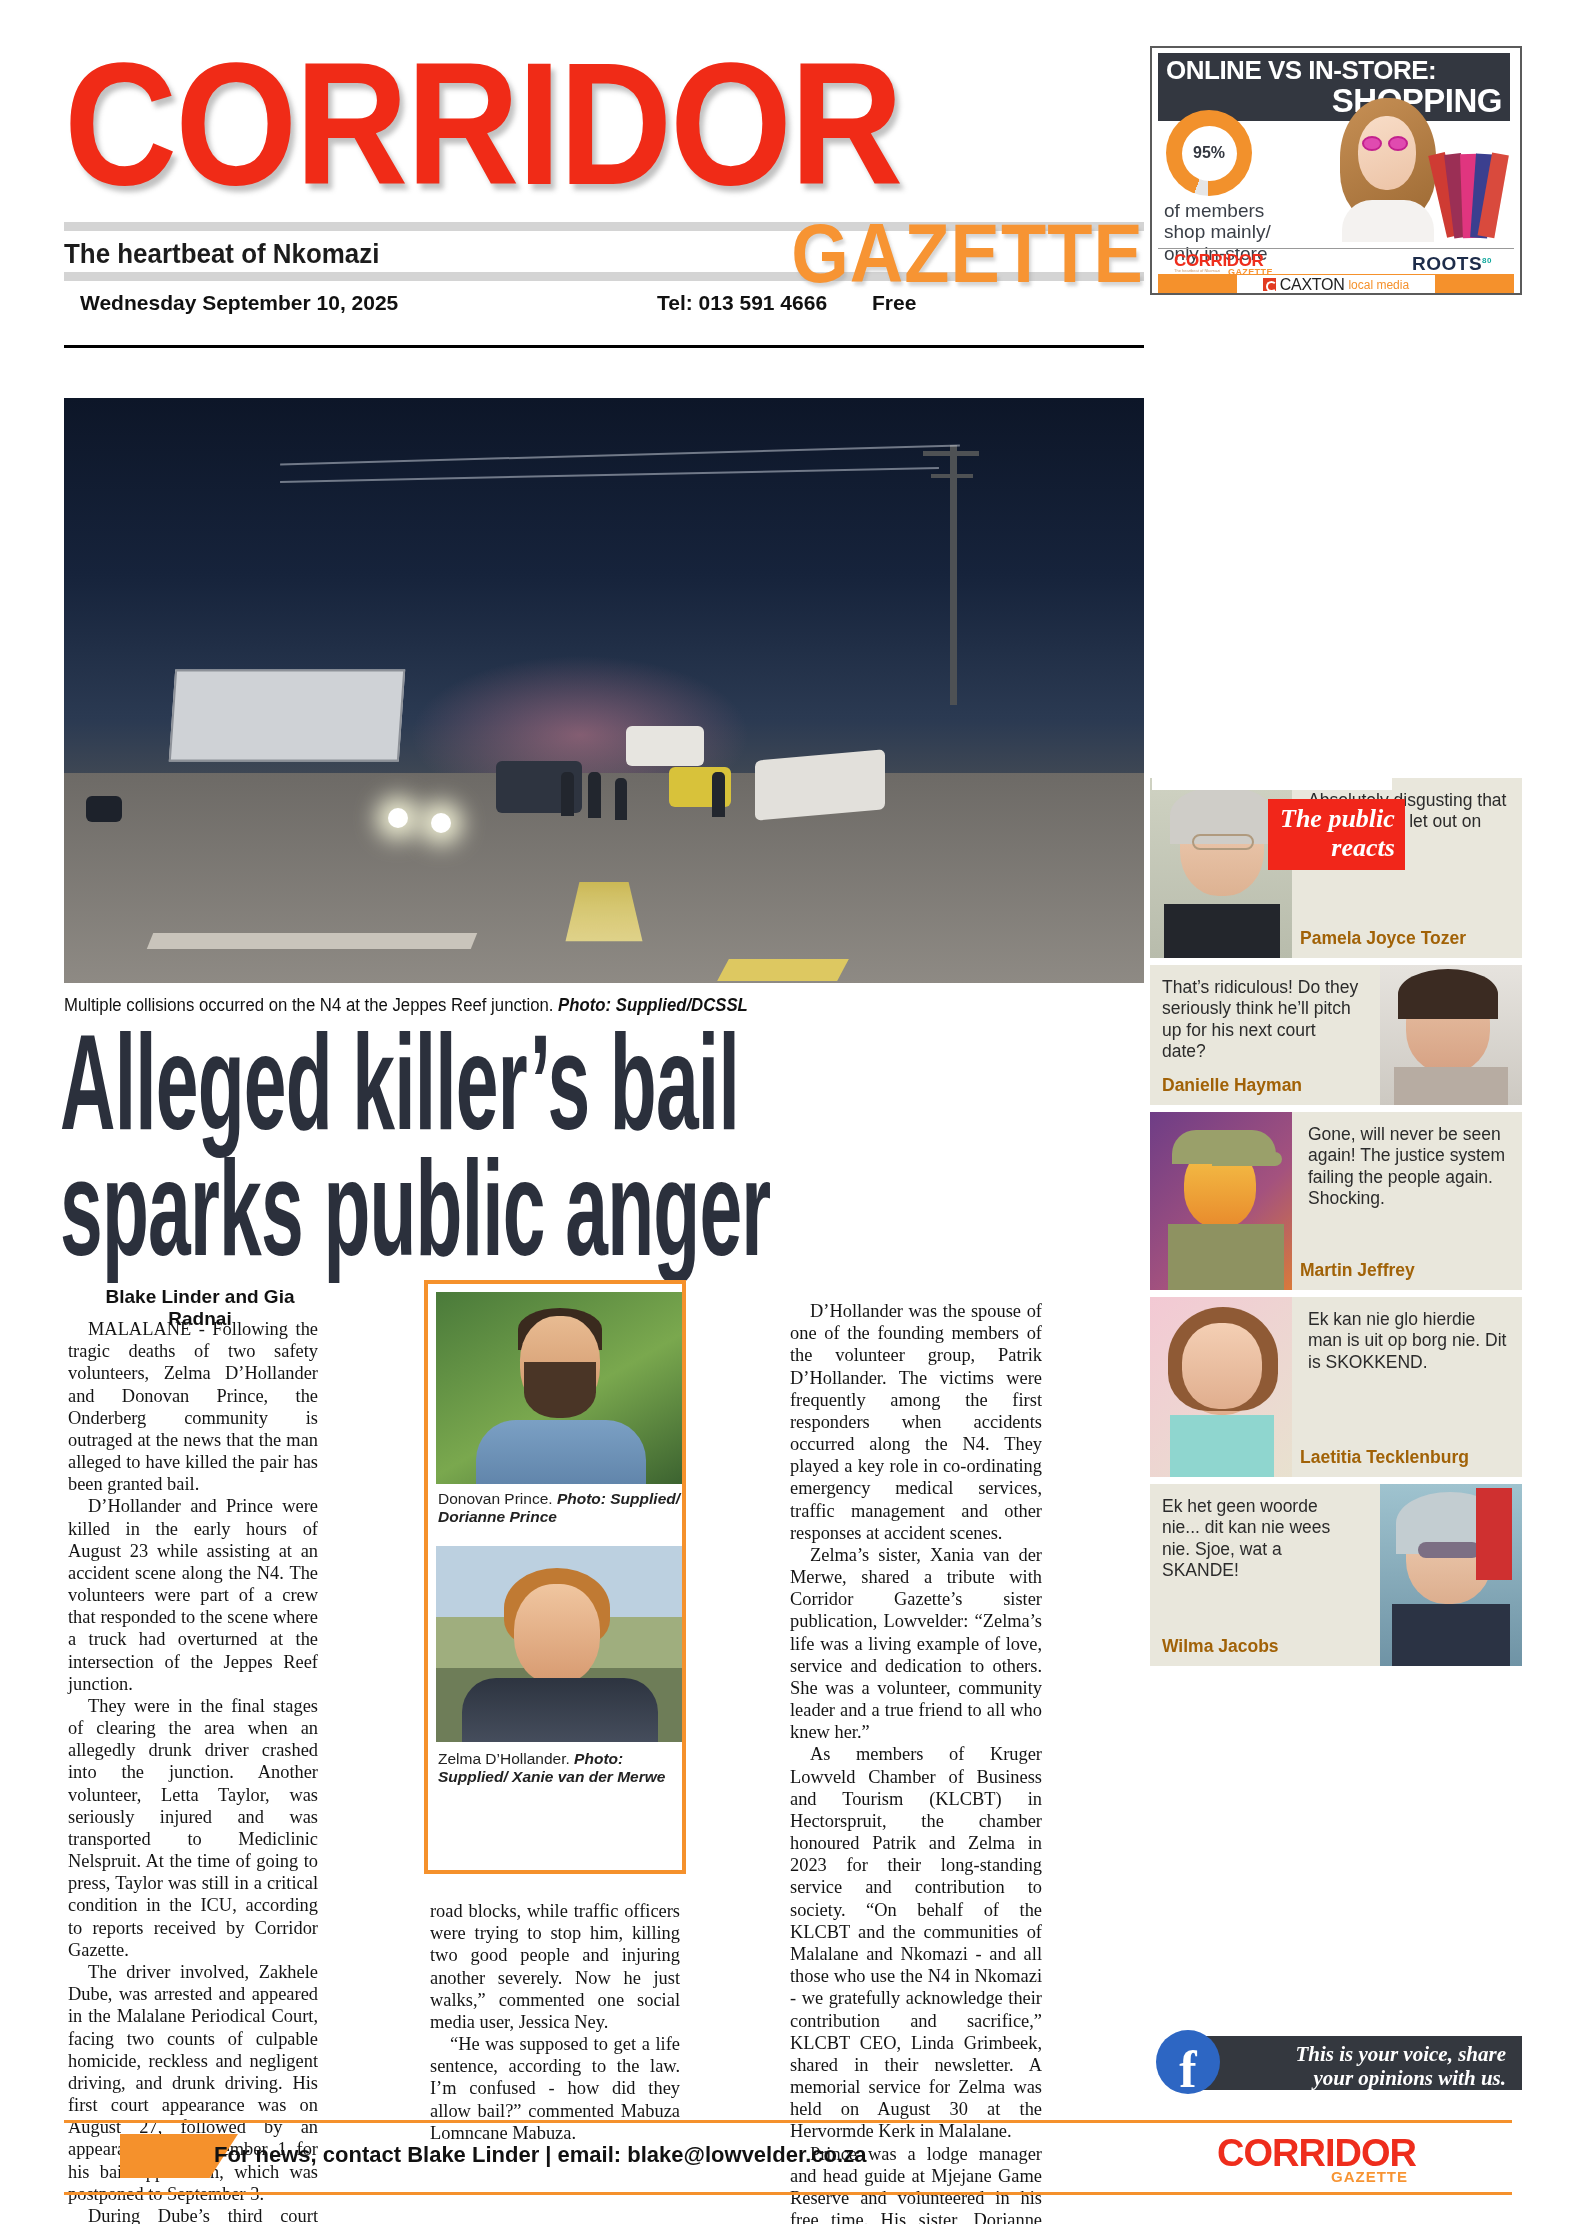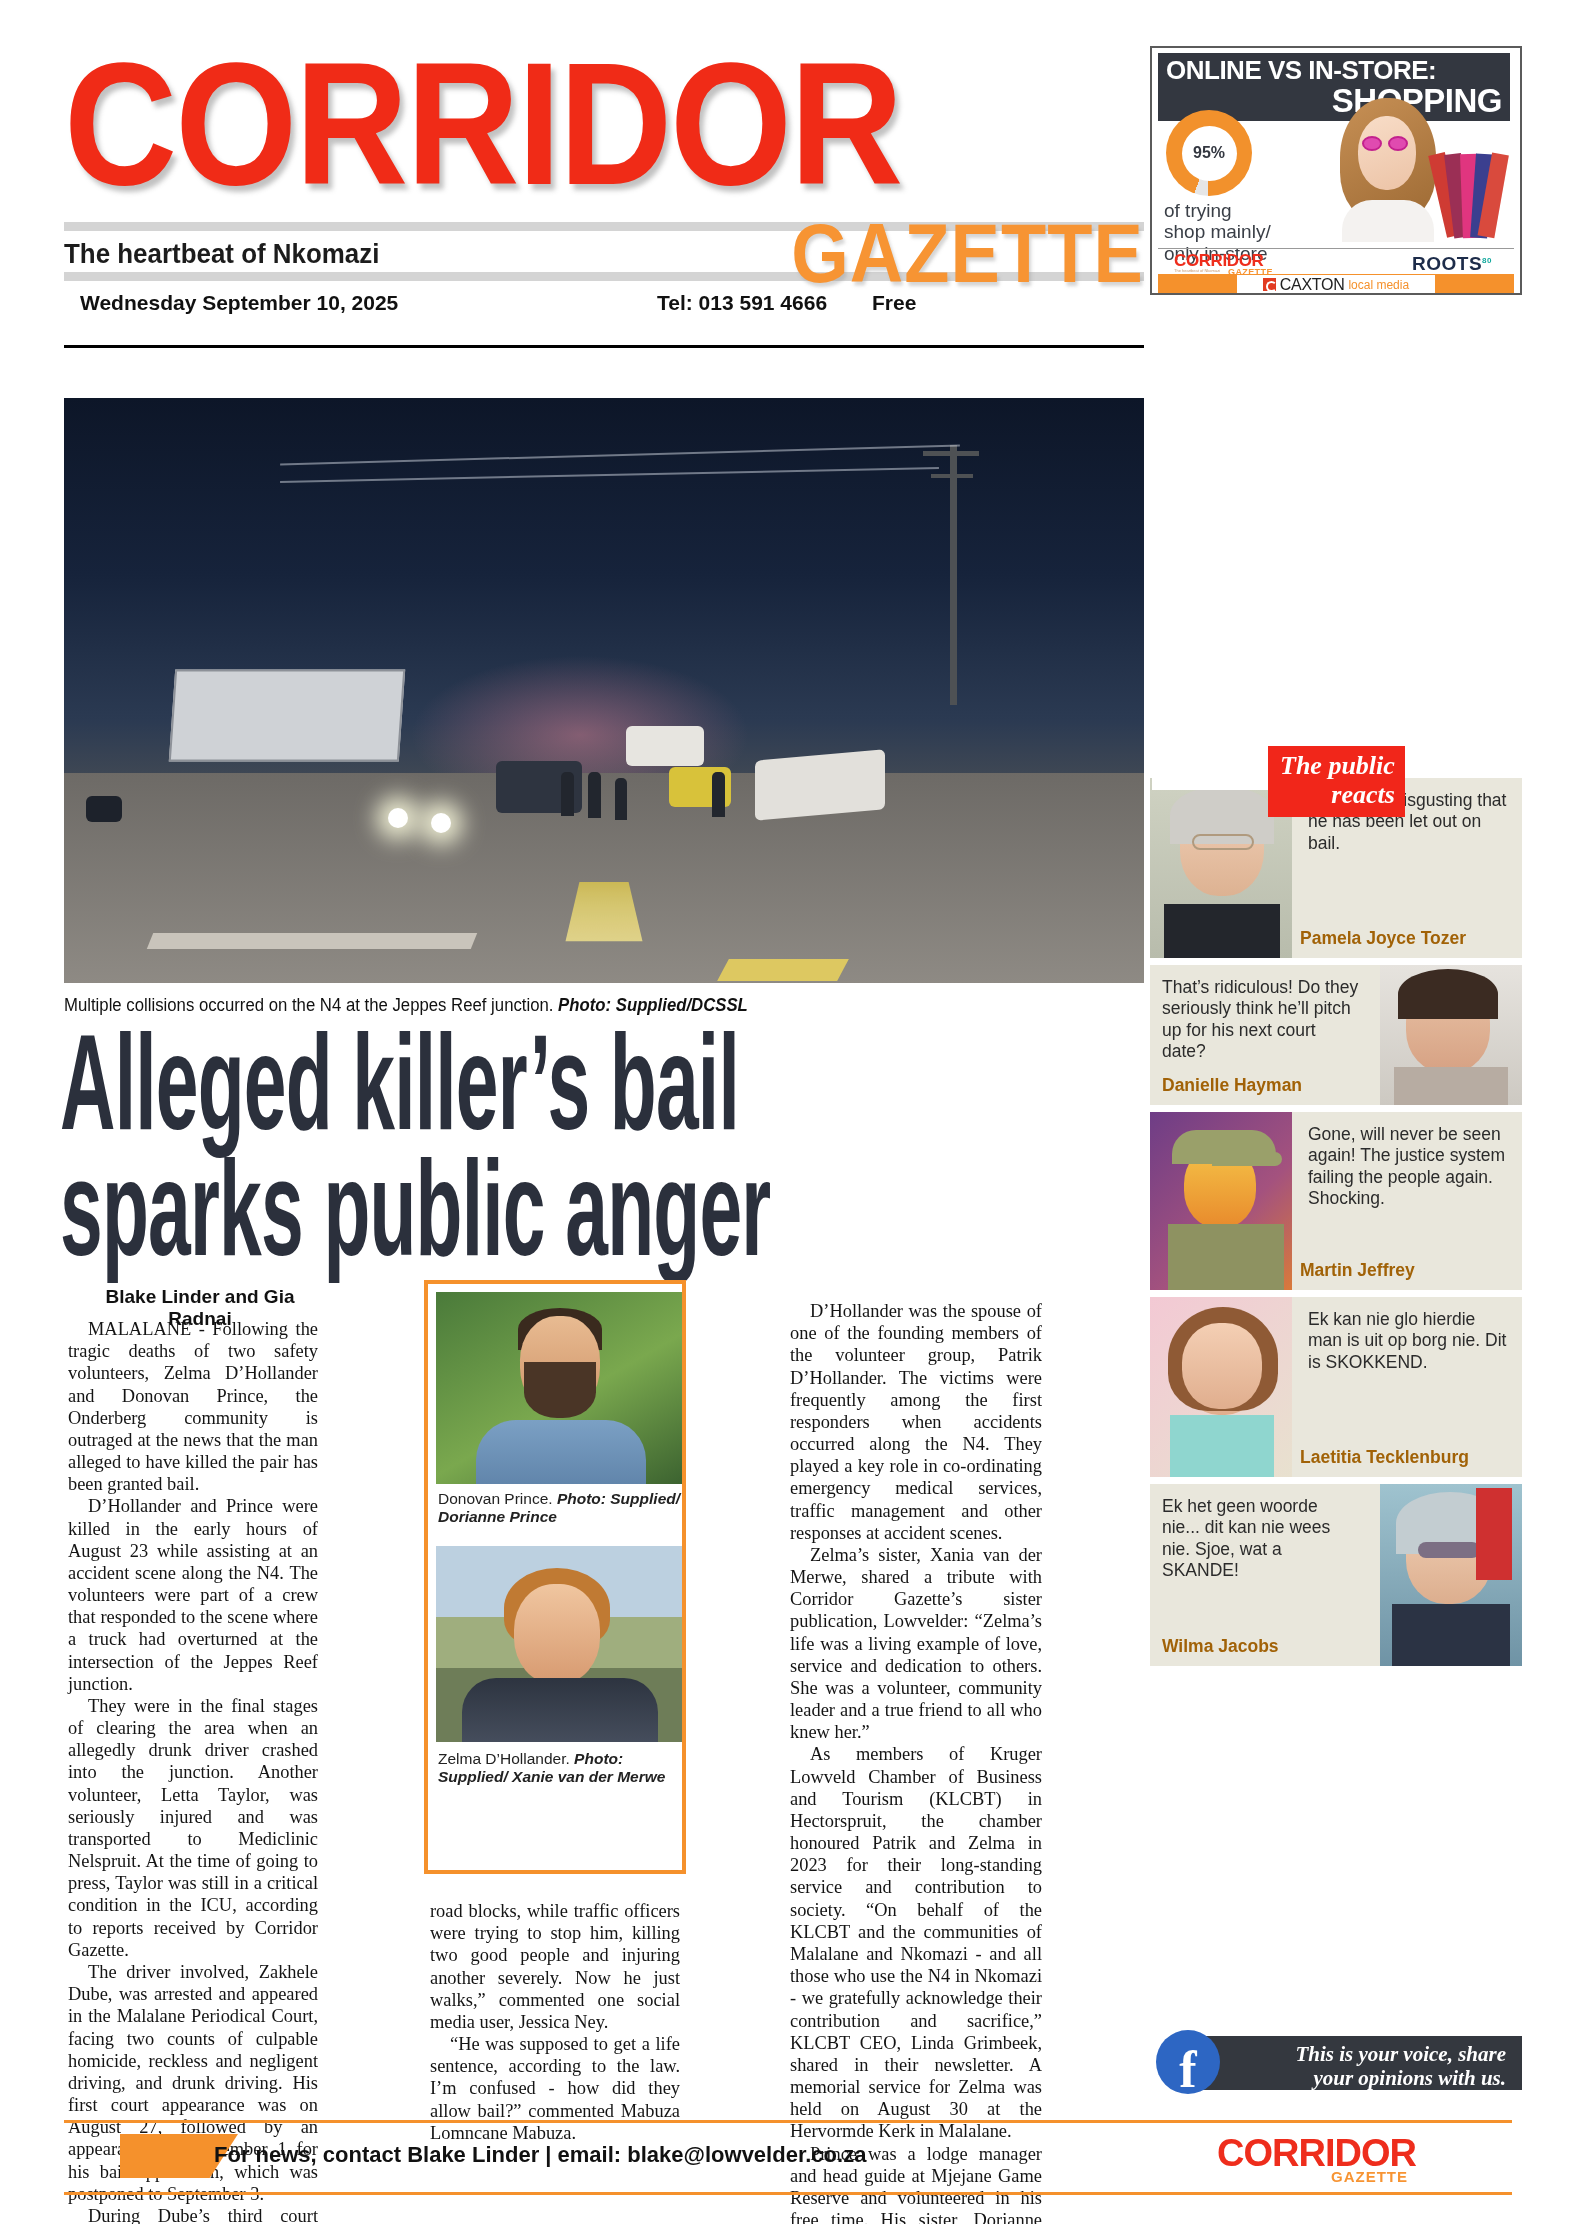--- a/index.html
+++ b/index.html
@@ -229,21 +229,21 @@
     padding:12px 12px 0 12px;
   }
   .react .who { position:absolute; bottom:9px; font-size:17.5px; font-weight:700; color:#a16207; }
   .react.left-img .quote { margin-left:146px; }
   .react.left-img .avatar { left:0; }
   .react.left-img .who { left:150px; }
   .react.right-img .avatar { right:0; }
   .react.right-img .quote { margin-right:150px; }
   .react.right-img .who { left:12px; }
   .badge {
-    position:absolute; left:1268px; top:746px; z-index:6;
+    position:absolute; left:1268px; top:799px; z-index:6;
     background:#f1261a; color:#fff; font-family:"Liberation Serif", serif;
     font-style:italic; font-weight:700; font-size:26px; line-height:1.1;
     text-align:right; padding:6px 10px 8px 12px;
   }
   .wframe { position:absolute; left:1152px; top:772px; width:240px; height:18px; background:#fff; z-index:5;}
 
   
   .av { position:absolute; inset:0; }
   .a1 { background:linear-gradient(#cfd2c2,#b8bcac); }
   .a2 { background:linear-gradient(#e6e3de,#cdc9c2); }
@@ -306,21 +306,21 @@
 
   <div class="topad">
     <div class="topad-head">
       <div class="l1">ONLINE VS IN-STORE:</div>
       <div class="l2">SHOPPING</div>
     </div>
     <div class="donut">
       <span>95%</span>
     </div>
     <div class="topad-text">
-      <div>of trying</div>
+      <div>of members</div>
       <div>shop mainly/</div>
       <div>only in-store</div>
     </div>
     <div class="shopper">
       <div class="hair"></div>
       <div class="face2"></div>
       <div class="glasses">
           <i></i>
           <i></i>
         </div>

